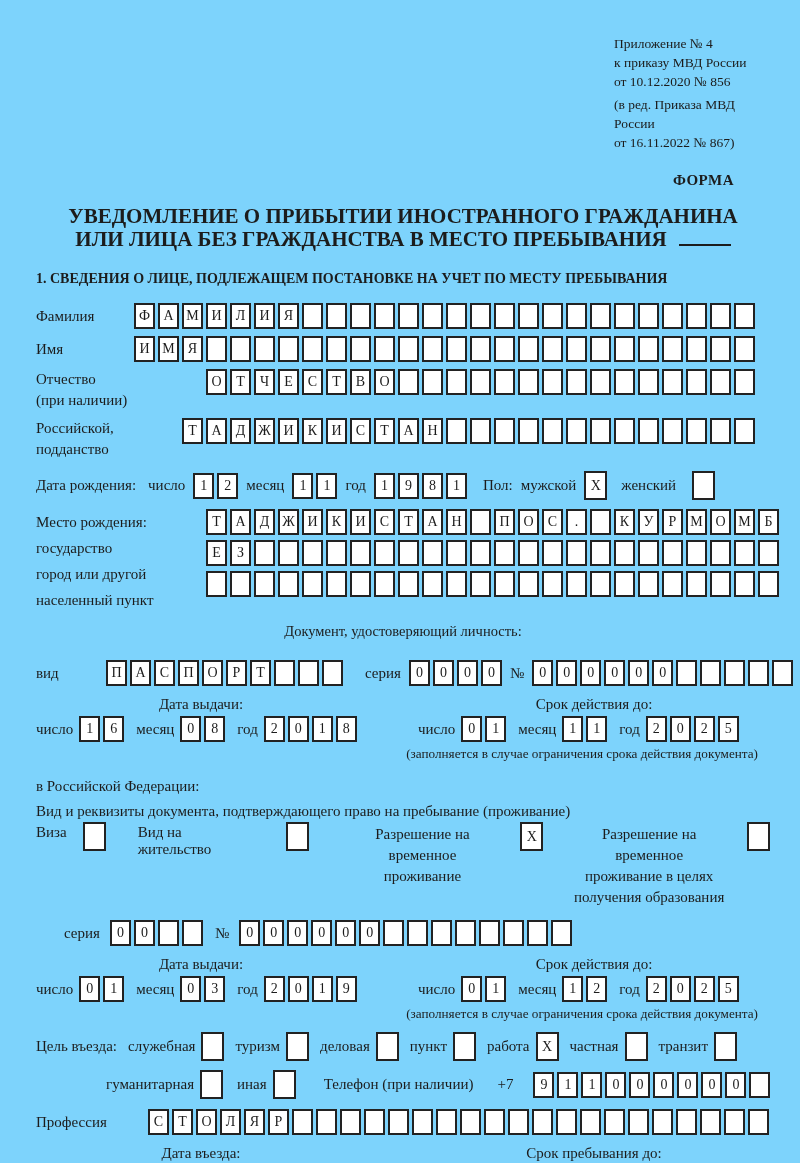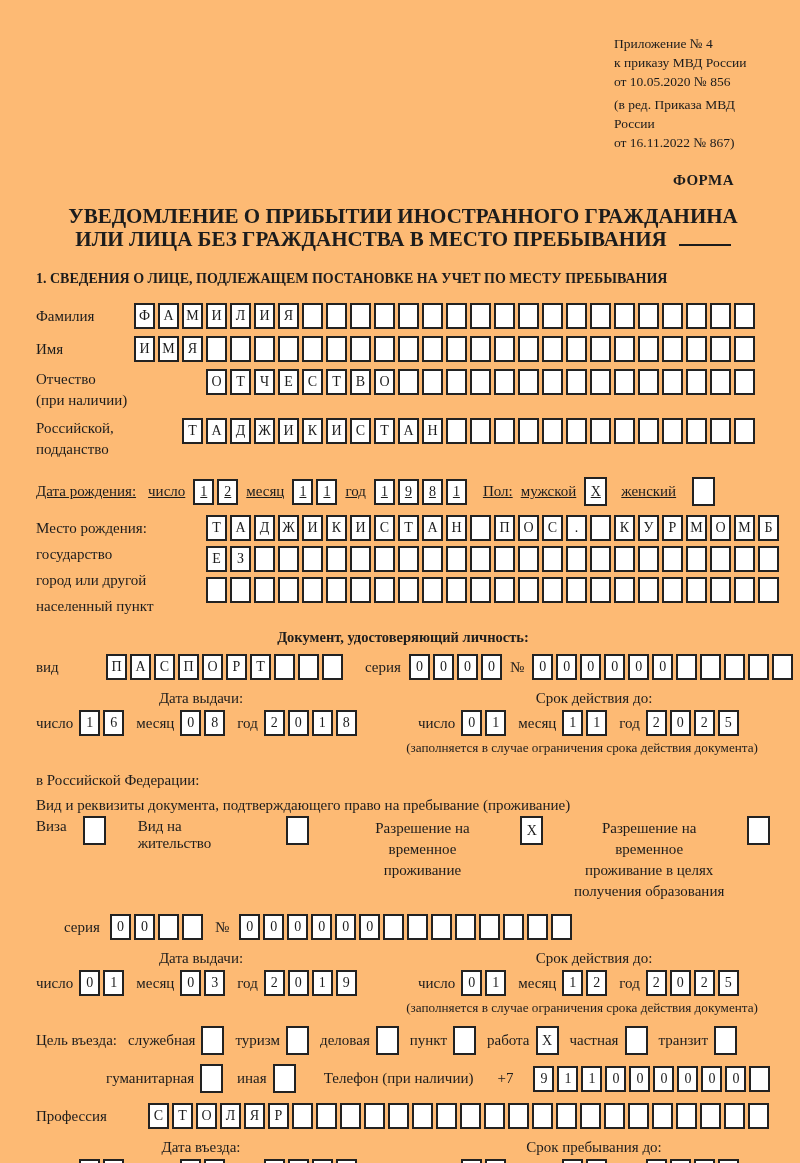--- a/index.html
+++ b/index.html
@@ -1,17 +1,17 @@
 <!DOCTYPE html>
 <html lang="ru"><head>
 <meta charset="utf-8">
 <style>
   html,body{margin:0;padding:0;background:#f2f2f2;}
   .page{
-    width:800px;height:1163px;background:#fdba74;color:#1c1c1c;
+    width:800px;height:1163px;background:#7dd3fc;color:#1c1c1c;
     font-family:"Liberation Serif","DejaVu Serif",serif;
     padding:34px 30px 10px 36px;box-sizing:border-box;overflow:hidden;
     margin:0 auto;position:relative;
   }
   .hdr{margin-left:578px;font-size:13.5px;line-height:19px;}
   .hdr .hdr2{margin-top:4px;}
   .forma{margin-top:20px;text-align:right;padding-right:36px;font-weight:bold;font-size:15px;letter-spacing:.5px;}
   .title{margin-top:16px;text-align:center;font-weight:bold;font-size:21px;line-height:23px;}
   .blank{display:inline-block;width:52px;border-bottom:2px solid #1c1c1c;margin-left:12px;vertical-align:baseline;height:14px;}
   .sec{margin-top:20px;font-weight:bold;font-size:14px;}
@@ -37,32 +37,32 @@
   .dg-row .dlbl:first-child{margin-left:0;}
   .note{font-size:13.2px;text-align:right;margin-top:4px;padding-right:12px;}
   .intro{font-size:15px;margin-top:12px;line-height:25px;}
   .permit-row{display:flex;align-items:flex-start;margin-top:0;font-size:15px;gap:12px;}
   .permit-row .cells{margin-left:8px;margin-top:-2px;}
   .p2{text-align:center;line-height:21px;}
   .opt{display:inline-flex;align-items:center;}
   .opt .olbl{font-size:15px;margin-right:6px;}
   .purpose-row{display:flex;align-items:center;margin-top:10px;gap:11px;}
   .purpose-row2{display:flex;align-items:center;margin-top:9px;gap:14px;padding-left:70px;}
-  .heading-center{text-align:center;font-weight:bold;font-size:14.5px;margin-top:10px;}
+  .heading-center{text-align:center;font-weight:normal;font-size:14.5px;margin-top:10px;}
   .phone-prefix{font-size:15px;margin:0 6px 0 10px;}
 </style>
 </head>
 <body>
 
 <div class="page">
 
   <div class="hdr">
     <div>Приложение № 4</div>
     <div>к приказу МВД России</div>
-    <div>от 10.05.2020 № 856</div>
+    <div>от 10.12.2020 № 856</div>
     <div class="hdr2">(в ред. Приказа МВД России</div>
     <div>от 16.11.2022 № 867)</div>
   </div>
 
   <div class="forma">ФОРМА</div>
 
   <div class="title">
     <div>УВЕДОМЛЕНИЕ О ПРИБЫТИИ ИНОСТРАННОГО ГРАЖДАНИНА</div>
     <div><span>ИЛИ ЛИЦА БЕЗ ГРАЖДАНСТВА В МЕСТО ПРЕБЫВАНИЯ</span><span class="blank"></span></div>
   </div>
@@ -191,21 +191,21 @@
         <span class="cell"></span>
         <span class="cell"></span>
         <span class="cell"></span>
         <span class="cell"></span>
         <span class="cell"></span>
         <span class="cell"></span>
         <span class="cell"></span>
       </span>
   </div>
 
-  <div class="row" style="margin-top:17px;gap:8px;text-decoration:underline;">
+  <div class="row" style="margin-top:11px;gap:8px;">
     <span class="lbl">Дата рождения:</span>
     <span class="lbl" style="margin-left:4px;">число</span>
     <span class="cells">
         <span class="cell">1</span>
         <span class="cell">2</span>
       </span>
     <span class="lbl">месяц</span>
     <span class="cells">
         <span class="cell">1</span>
         <span class="cell">1</span>
@@ -312,21 +312,21 @@
           <span class="cell"></span>
           <span class="cell"></span>
           <span class="cell"></span>
           <span class="cell"></span>
         </span>
     </span>
   </div>
 
   <div class="heading-center">Документ, удостоверяющий личность:</div>
 
-  <div class="row" style="margin-top:8px;">
+  <div class="row" style="margin-top:20px;">
     <span class="lbl" style="width:70px;">вид</span>
     <span class="cells">
         <span class="cell">П</span>
         <span class="cell">А</span>
         <span class="cell">С</span>
         <span class="cell">П</span>
         <span class="cell">О</span>
         <span class="cell">Р</span>
         <span class="cell">Т</span>
         <span class="cell"></span>

